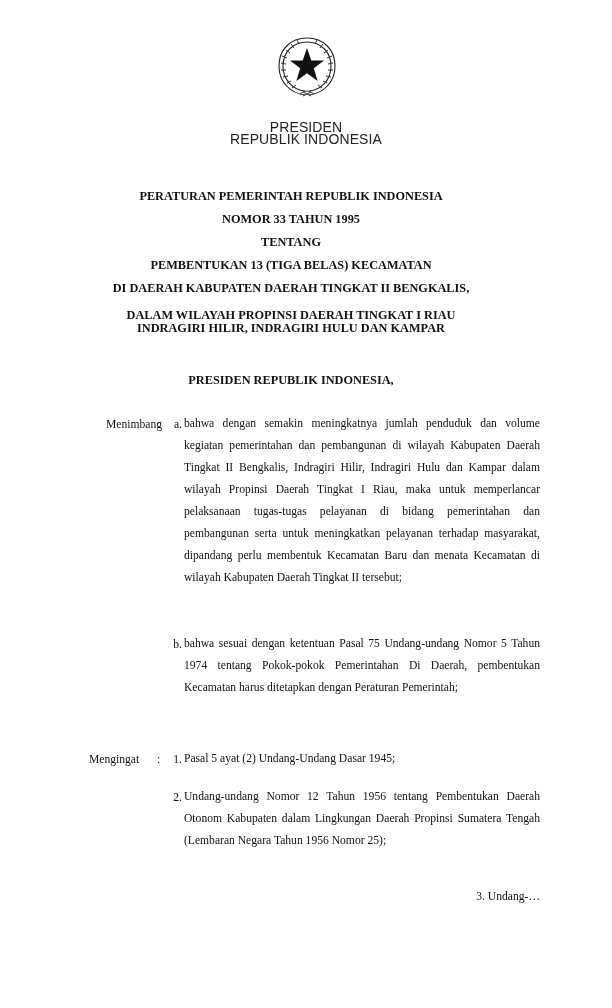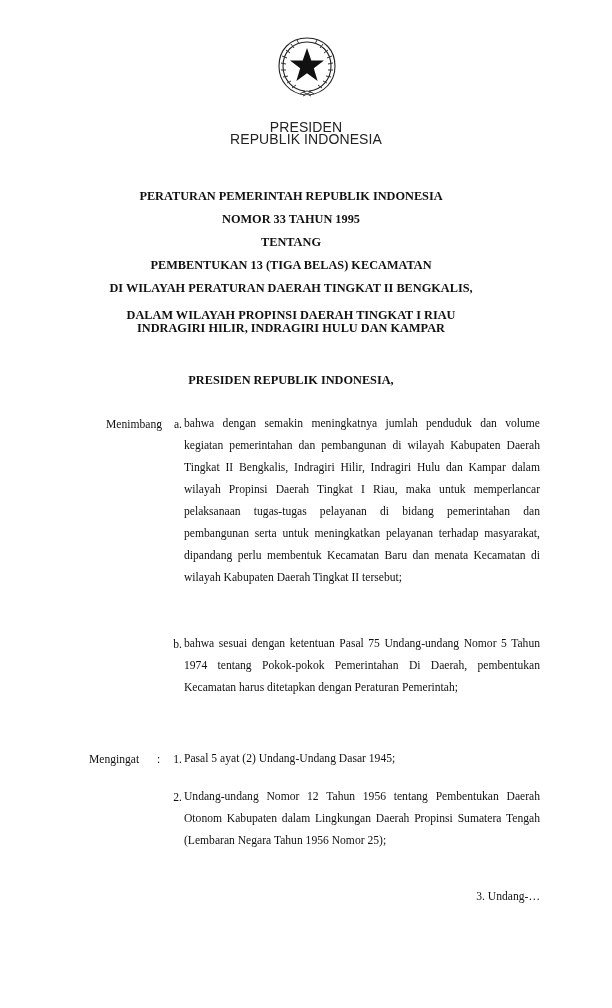--- a/index.html
+++ b/index.html
@@ -36,21 +36,21 @@
     <polygon fill="#111" points="35,18 39.3,30.5 52,30.5 41.8,38.3 45.6,51 35,43.3 24.4,51 28.2,38.3 18,30.5 30.7,30.5"></polygon>
   </svg>
 </div>
 <div class="emblem-caption" style="top:119px;">PRESIDEN</div>
 <div class="emblem-caption" style="top:131px;">REPUBLIK INDONESIA</div>
 
 <div class="title-line" style="top:189px;">PERATURAN PEMERINTAH  REPUBLIK INDONESIA</div>
 <div class="title-line" style="top:212px;">NOMOR 33 TAHUN 1995</div>
 <div class="title-line" style="top:235px;">TENTANG</div>
 <div class="title-line" style="top:258px;text-align:center;">PEMBENTUKAN 13 (TIGA BELAS) KECAMATAN</div>
-<div class="title-line" style="top:281px;">DI WILAYAH PERATURAN DAERAH TINGKAT II BENGKALIS,</div>
+<div class="title-line" style="top:281px;">DI DAERAH KABUPATEN DAERAH TINGKAT II BENGKALIS,</div>
 <div class="title-line" style="top:321px;">INDRAGIRI HILIR, INDRAGIRI HULU DAN KAMPAR</div>
 <div class="title-line" style="top:308px;">DALAM WILAYAH PROPINSI DAERAH TINGKAT I RIAU</div>
 <div class="title-line" style="top:373px;">PRESIDEN REPUBLIK INDONESIA,</div>
 
 <div class="label" style="left:86px; top:418px;margin-left:20px;">Menimbang</div>
 <div class="label" style="left:157px; top:418px;">:</div>
 <div class="item-marker" style="left:158px; top:418px;">a.</div>
 <p class="para" style="top:413px;">bahwa dengan semakin meningkatnya jumlah penduduk dan volume kegiatan pemerintahan dan pembangunan di wilayah Kabupaten Daerah Tingkat II Bengkalis, Indragiri Hilir, Indragiri Hulu dan Kampar dalam wilayah Propinsi Daerah Tingkat I Riau, maka untuk memperlancar pelaksanaan tugas-tugas pelayanan di bidang pemerintahan dan pembangunan serta untuk meningkatkan pelayanan terhadap masyarakat, dipandang perlu membentuk Kecamatan Baru dan menata Kecamatan di wilayah Kabupaten Daerah Tingkat II tersebut;</p>
 
 <div class="item-marker" style="left:158px; top:638px;">b.</div>

